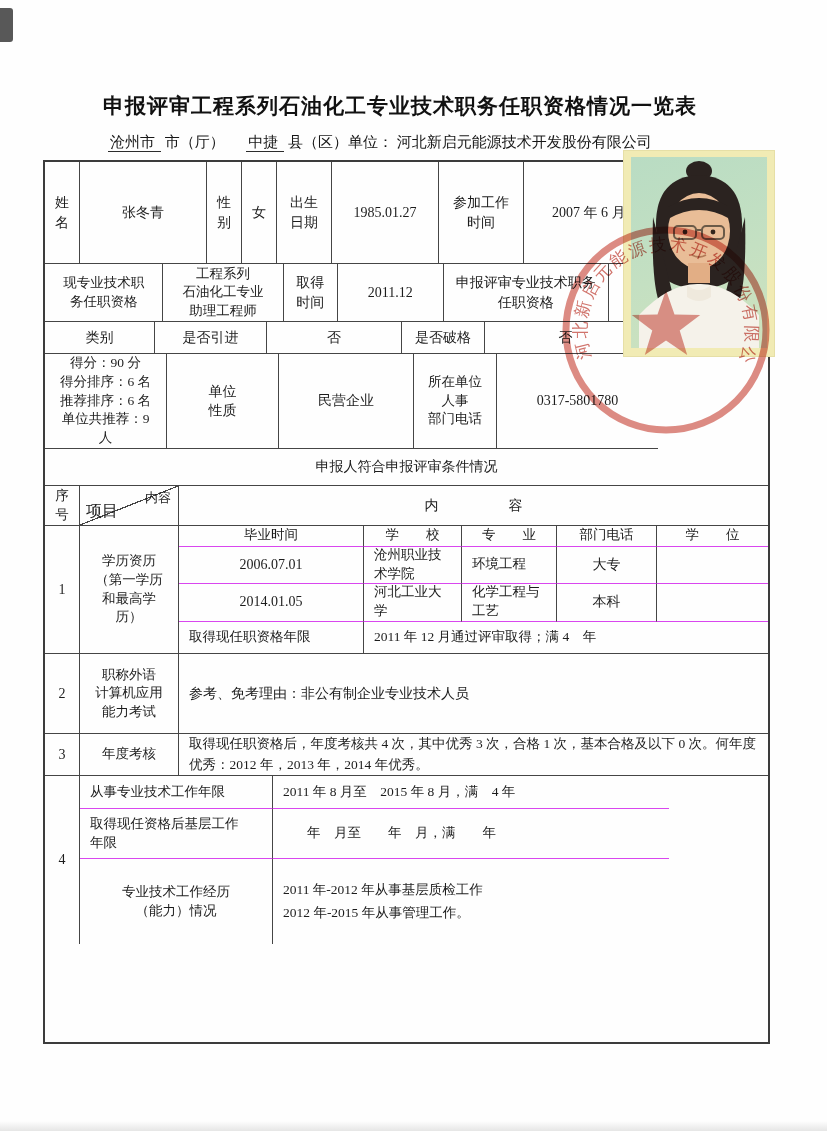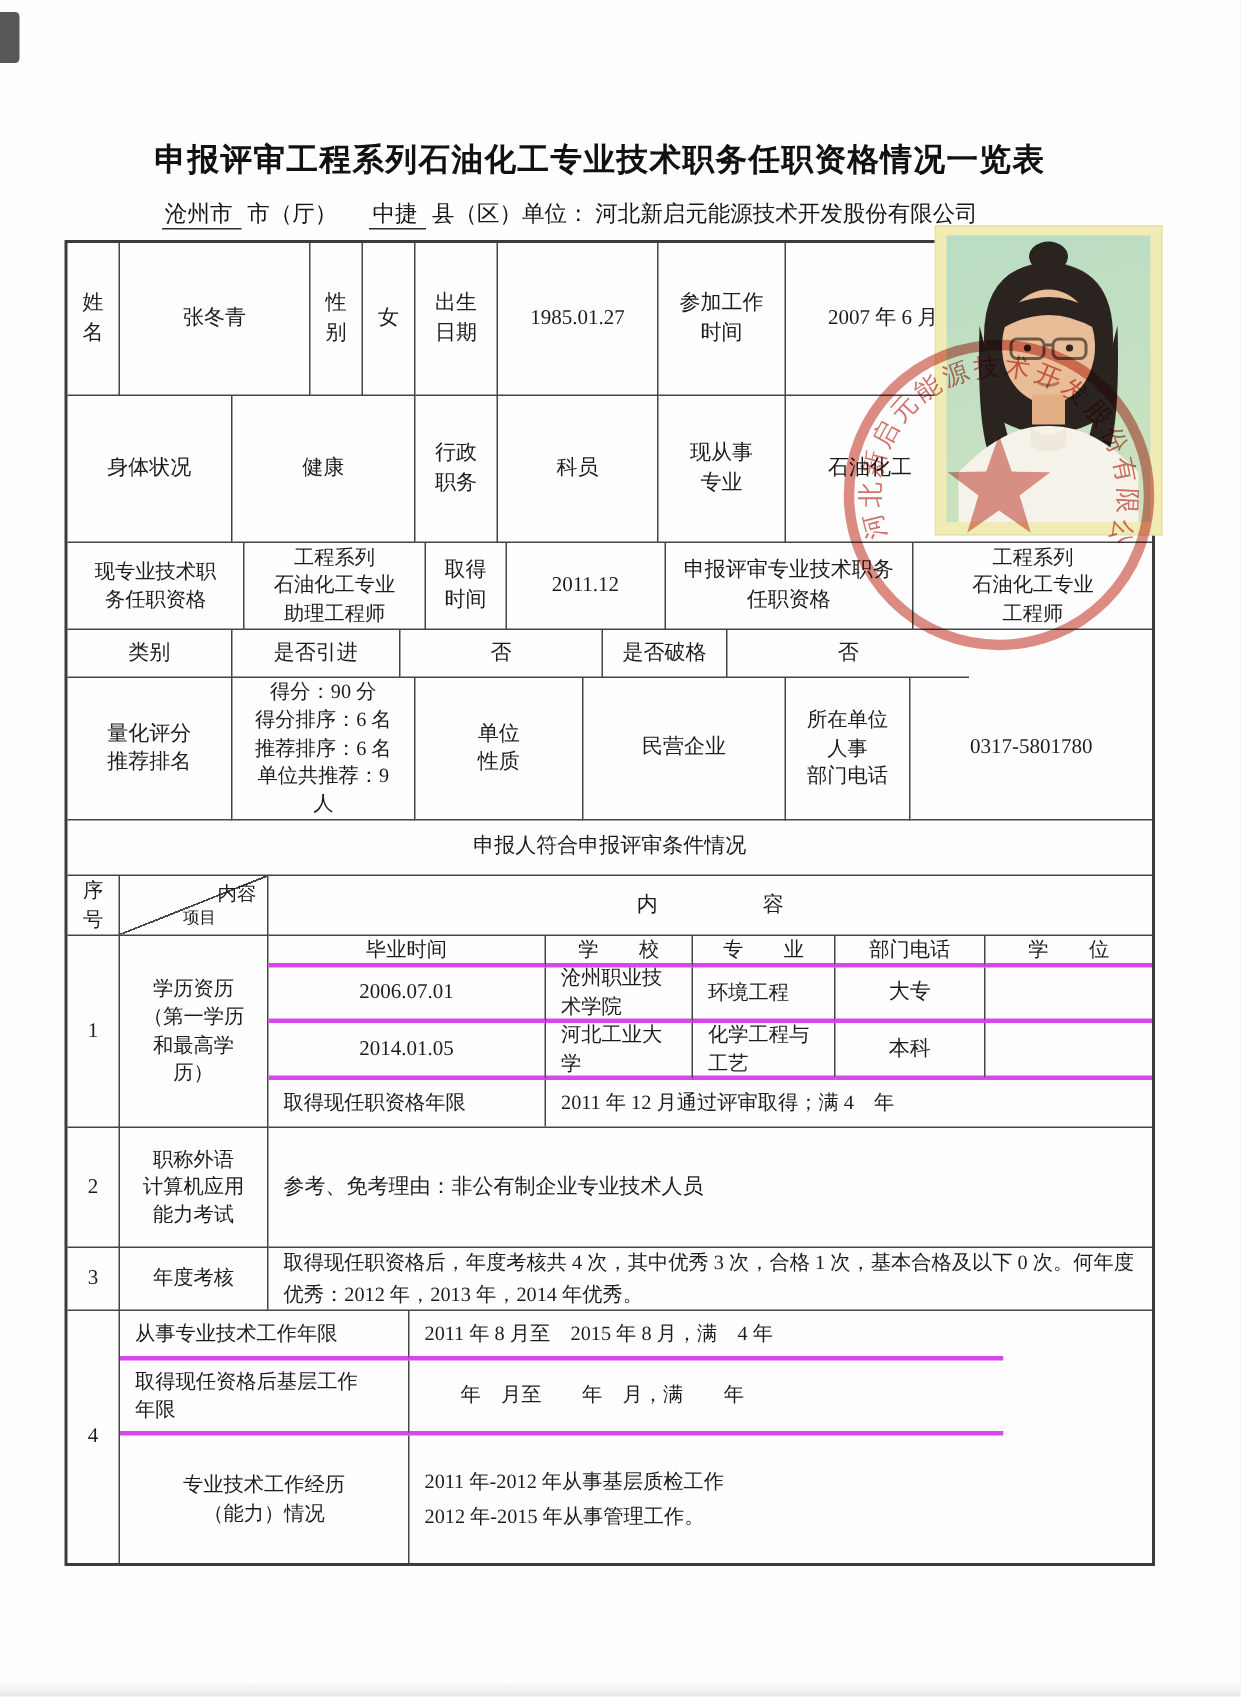--- a/index.html
+++ b/index.html
@@ -17,27 +17,27 @@
   .c{box-sizing:border-box;border-right:1px solid #454545;border-bottom:1px solid #454545;
      display:flex;align-items:center;justify-content:center;text-align:center;
      font-size:14px;line-height:1.38;color:#1c1c1c;overflow:hidden;}
   .c:last-child{border-right:none;}
   .row-last .c{border-bottom:none;}
   .pre{white-space:pre-line;}
   .left{justify-content:flex-start;text-align:left;padding:3px 10px;}
   .sm{font-size:13.5px;}
   .inner{display:flex;flex-direction:column;padding:0;align-items:stretch;}
   .inner .row{width:100%;}
-  .inner .row .c{border-bottom:3px solid #d946ef;}
+  .inner .row .c{border-bottom:1px solid #d946ef;}
   .inner .row:last-child .c{border-bottom:none;}
 
   .diag{position:relative;display:block;
     background:linear-gradient(to bottom right,transparent 49.2%,#454545 49.2%,#454545 50.8%,transparent 50.8%);}
   .diag .dt{position:absolute;right:7px;top:3px;font-size:13px;}
-  .diag .db{position:absolute;left:6px;bottom:3px;font-size:11px;margin-left:36px;}
+  .diag .db{position:absolute;left:6px;bottom:3px;font-size:16px;}
 
   .photo{position:absolute;left:623px;top:150px;width:152px;height:207px;background:#f1ebb4;box-shadow:0 0 0 1px #e6dfa6 inset;}
   .photo-inner{position:absolute;left:8px;top:7px;right:8px;bottom:9px;background:linear-gradient(160deg,#b9dcc3 0%,#c4e0c2 55%,#cfe2bd 100%);overflow:hidden;}
   .seal{position:absolute;left:558px;top:222px;width:216px;height:216px;mix-blend-mode:multiply;pointer-events:none;}
 </style>
 </head>
 <body>
 
 <div class="page">
 
@@ -64,30 +64,20 @@
 别</div>
       <div class="c" style="width:35px">女</div>
       <div class="c pre" style="width:55px">出生
 日期</div>
       <div class="c" style="width:107px">1985.01.27</div>
       <div class="c pre" style="width:85px">参加工作
 时间</div>
       <div class="c" style="width:244px;justify-content:flex-start;padding-left:28px">2007 年 6 月</div>
     </div>
 
-    <div class="row" style="height:98px">
-      <div class="c" style="width:110px">身体状况</div>
-      <div class="c" style="width:122px">健康</div>
-      <div class="c pre" style="width:55px">行政
-职务</div>
-      <div class="c" style="width:107px">科员</div>
-      <div class="c pre" style="width:85px">现从事
-专业</div>
-      <div class="c" style="width:244px;justify-content:flex-start;padding-left:28px">石油化工</div>
-    </div>
 
     <div class="row" style="height:58px">
       <div class="c pre sm" style="width:120px">现专业技术职
 务任职资格</div>
       <div class="c pre sm" style="width:122px">工程系列
 石油化工专业
 助理工程师</div>
       <div class="c pre" style="width:55px">取得
 时间</div>
       <div class="c" style="width:107px">2011.12</div>
@@ -100,22 +90,20 @@
 
     <div class="row" style="height:32px">
       <div class="c" style="width:110px">类别</div>
       <div class="c" style="width:112px">是否引进</div>
       <div class="c" style="width:135px">否</div>
       <div class="c" style="width:83px">是否破格</div>
       <div class="c" style="width:161px">否</div>
     </div>
 
     <div class="row" style="height:95px">
-      <div class="c pre" style="width:110px">量化评分
-推荐排名</div>
       <div class="c pre sm" style="width:122px">得分：90 分
 得分排序：6 名
 推荐排序：6 名
 单位共推荐：9
 人</div>
       <div class="c pre" style="width:112px">单位
 性质</div>
       <div class="c" style="width:135px">民营企业</div>
       <div class="c pre sm" style="width:83px">所在单位
 人事

